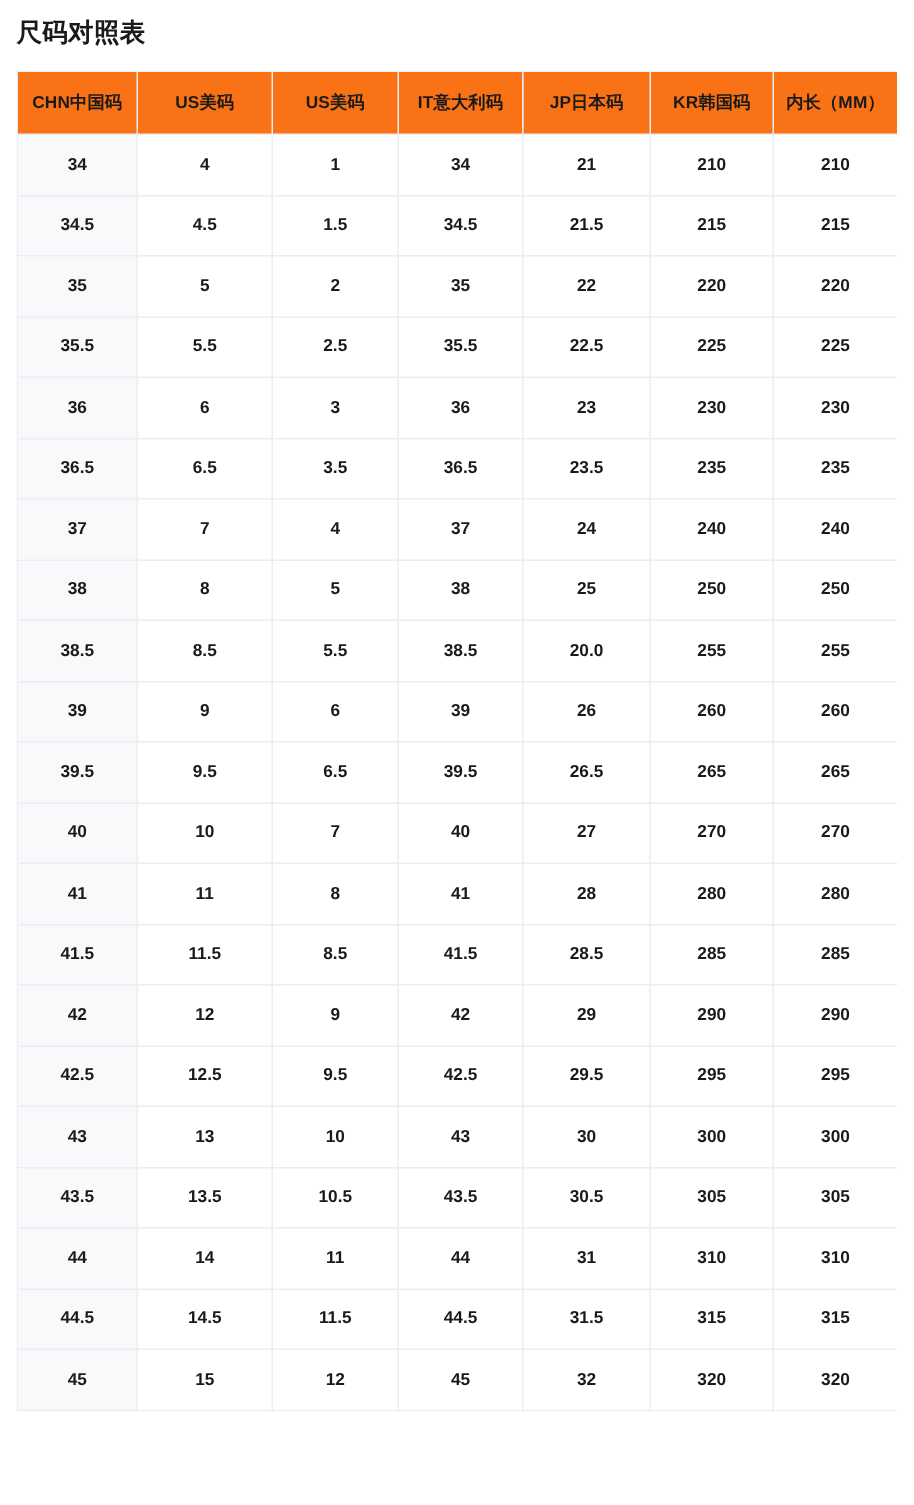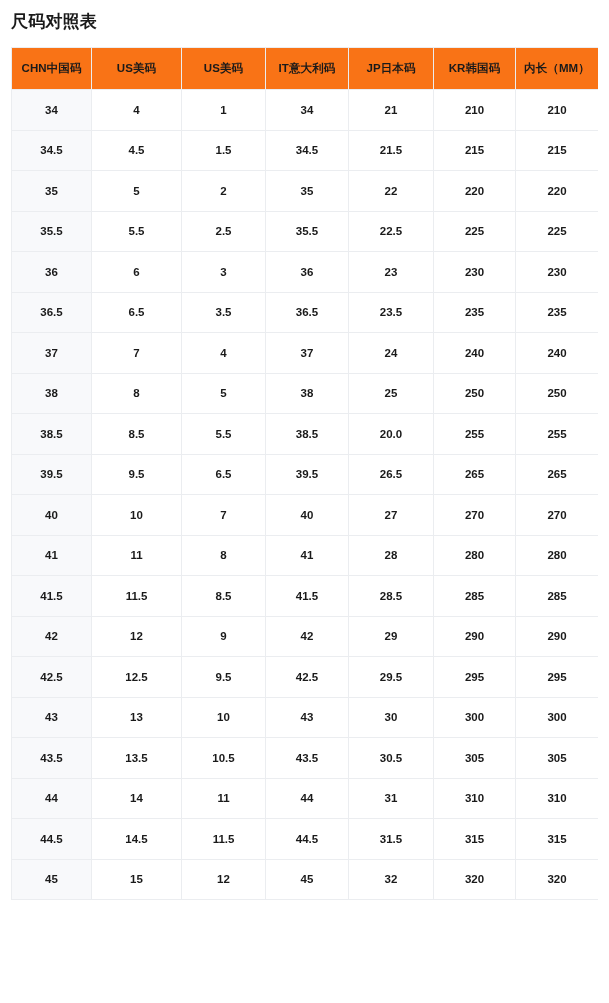--- a/index.html
+++ b/index.html
@@ -202,20 +202,29 @@
           <tr>
             <td class="col-first">38.5</td>
             <td>8.5</td>
             <td>5.5</td>
             <td>38.5</td>
             <td>20.0</td>
             <td>255</td>
             <td>255</td>
           </tr>
           <tr>
+            <td class="col-first">39</td>
+            <td>9</td>
+            <td>6</td>
+            <td>39</td>
+            <td>26</td>
+            <td>260</td>
+            <td>260</td>
+          </tr>
+          <tr>
             <td class="col-first">39.5</td>
             <td>9.5</td>
             <td>6.5</td>
             <td>39.5</td>
             <td>26.5</td>
             <td>265</td>
             <td>265</td>
           </tr>
           <tr>
             <td class="col-first">40</td>

